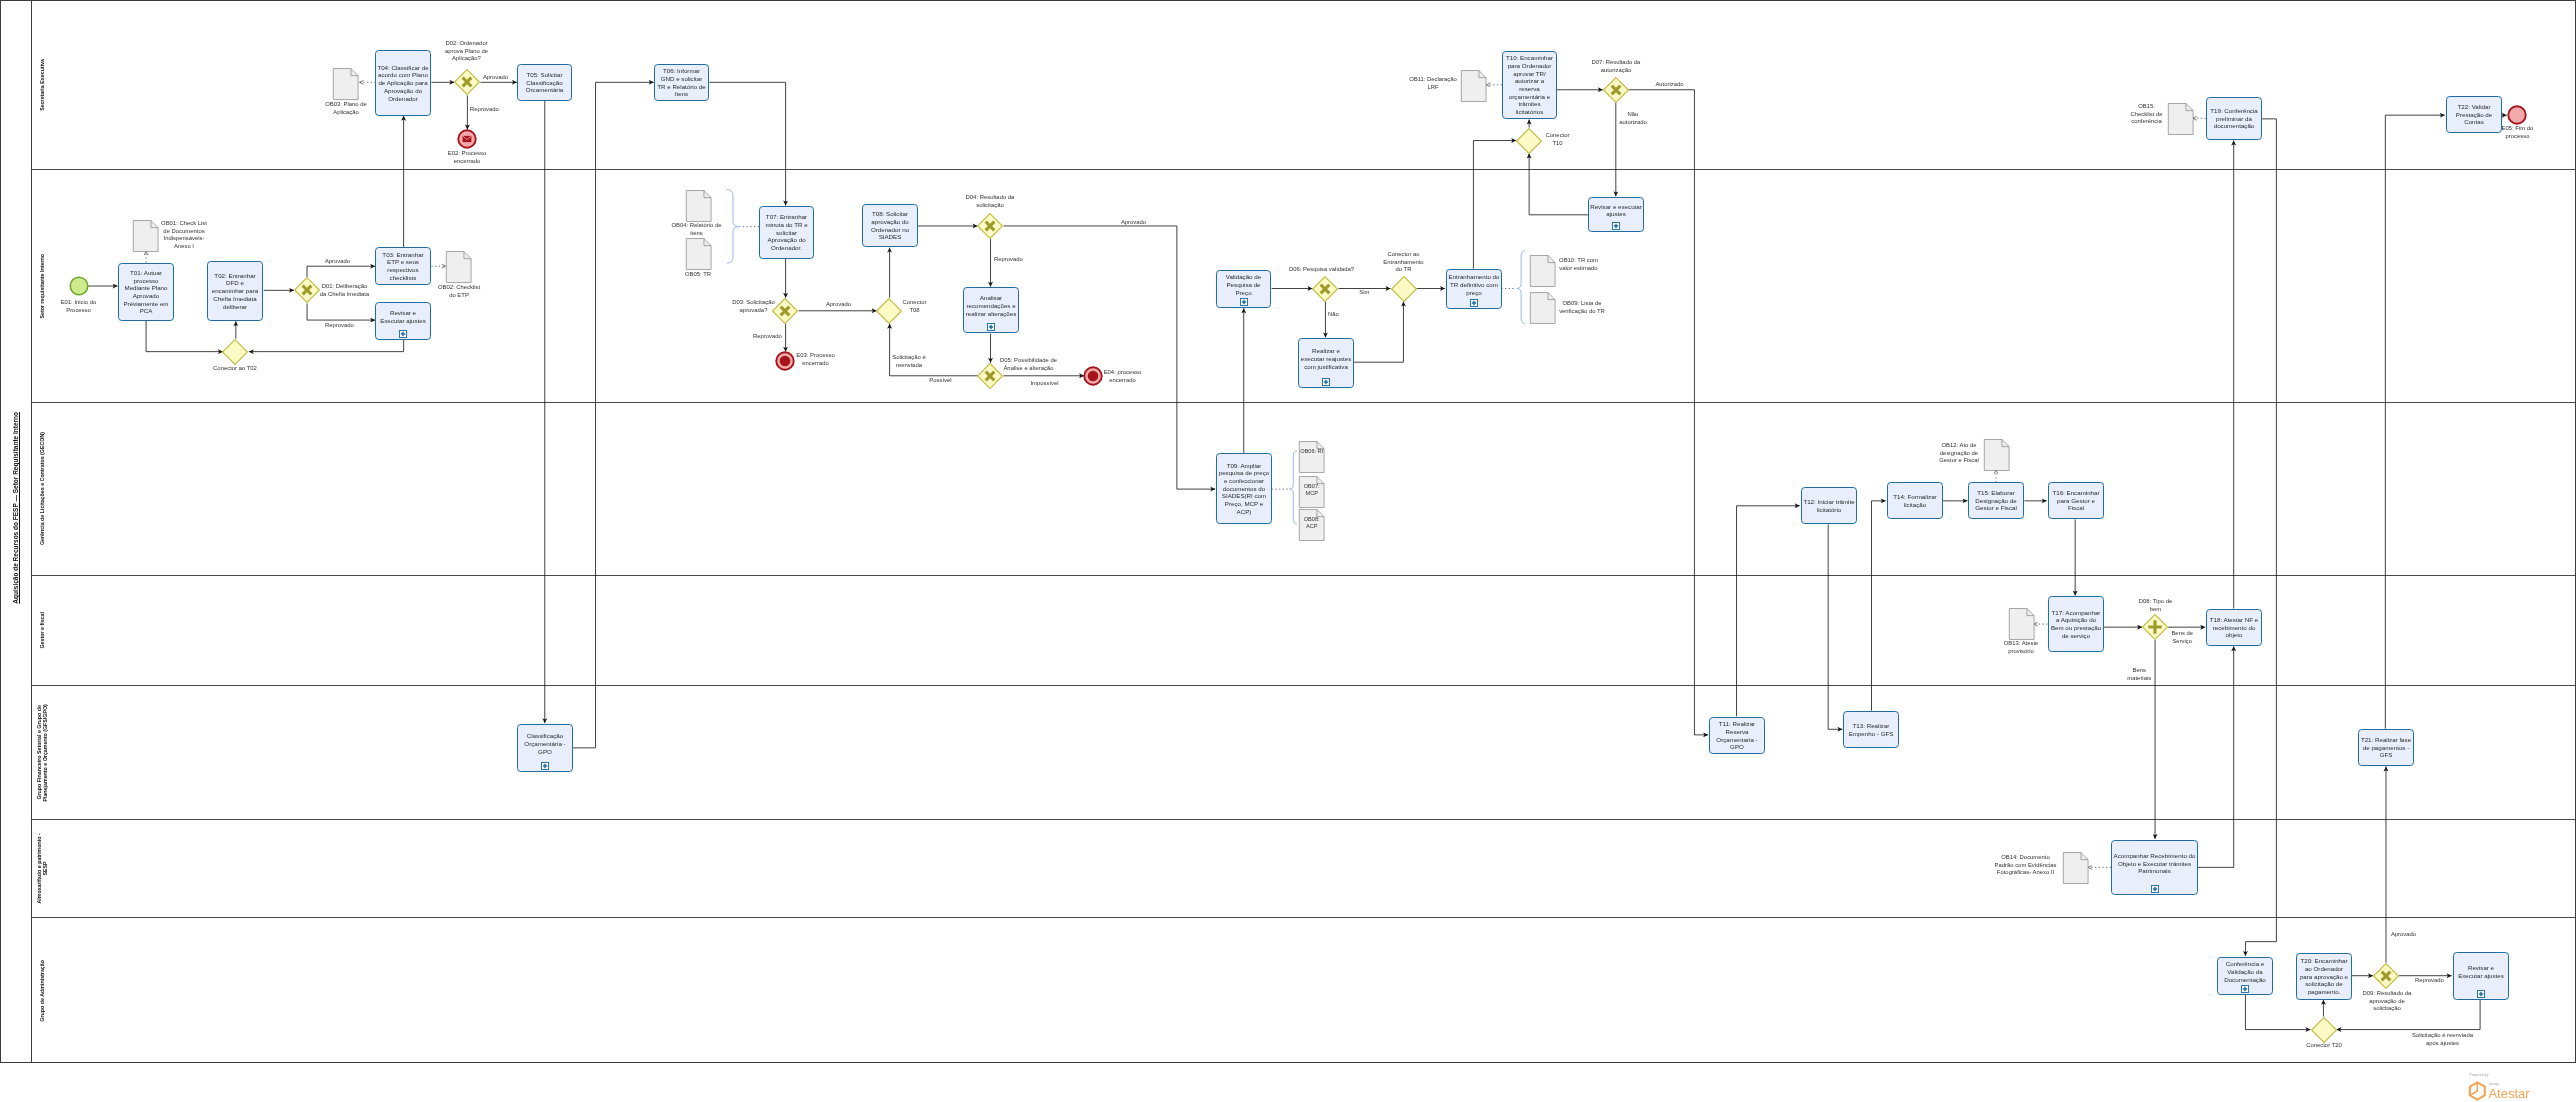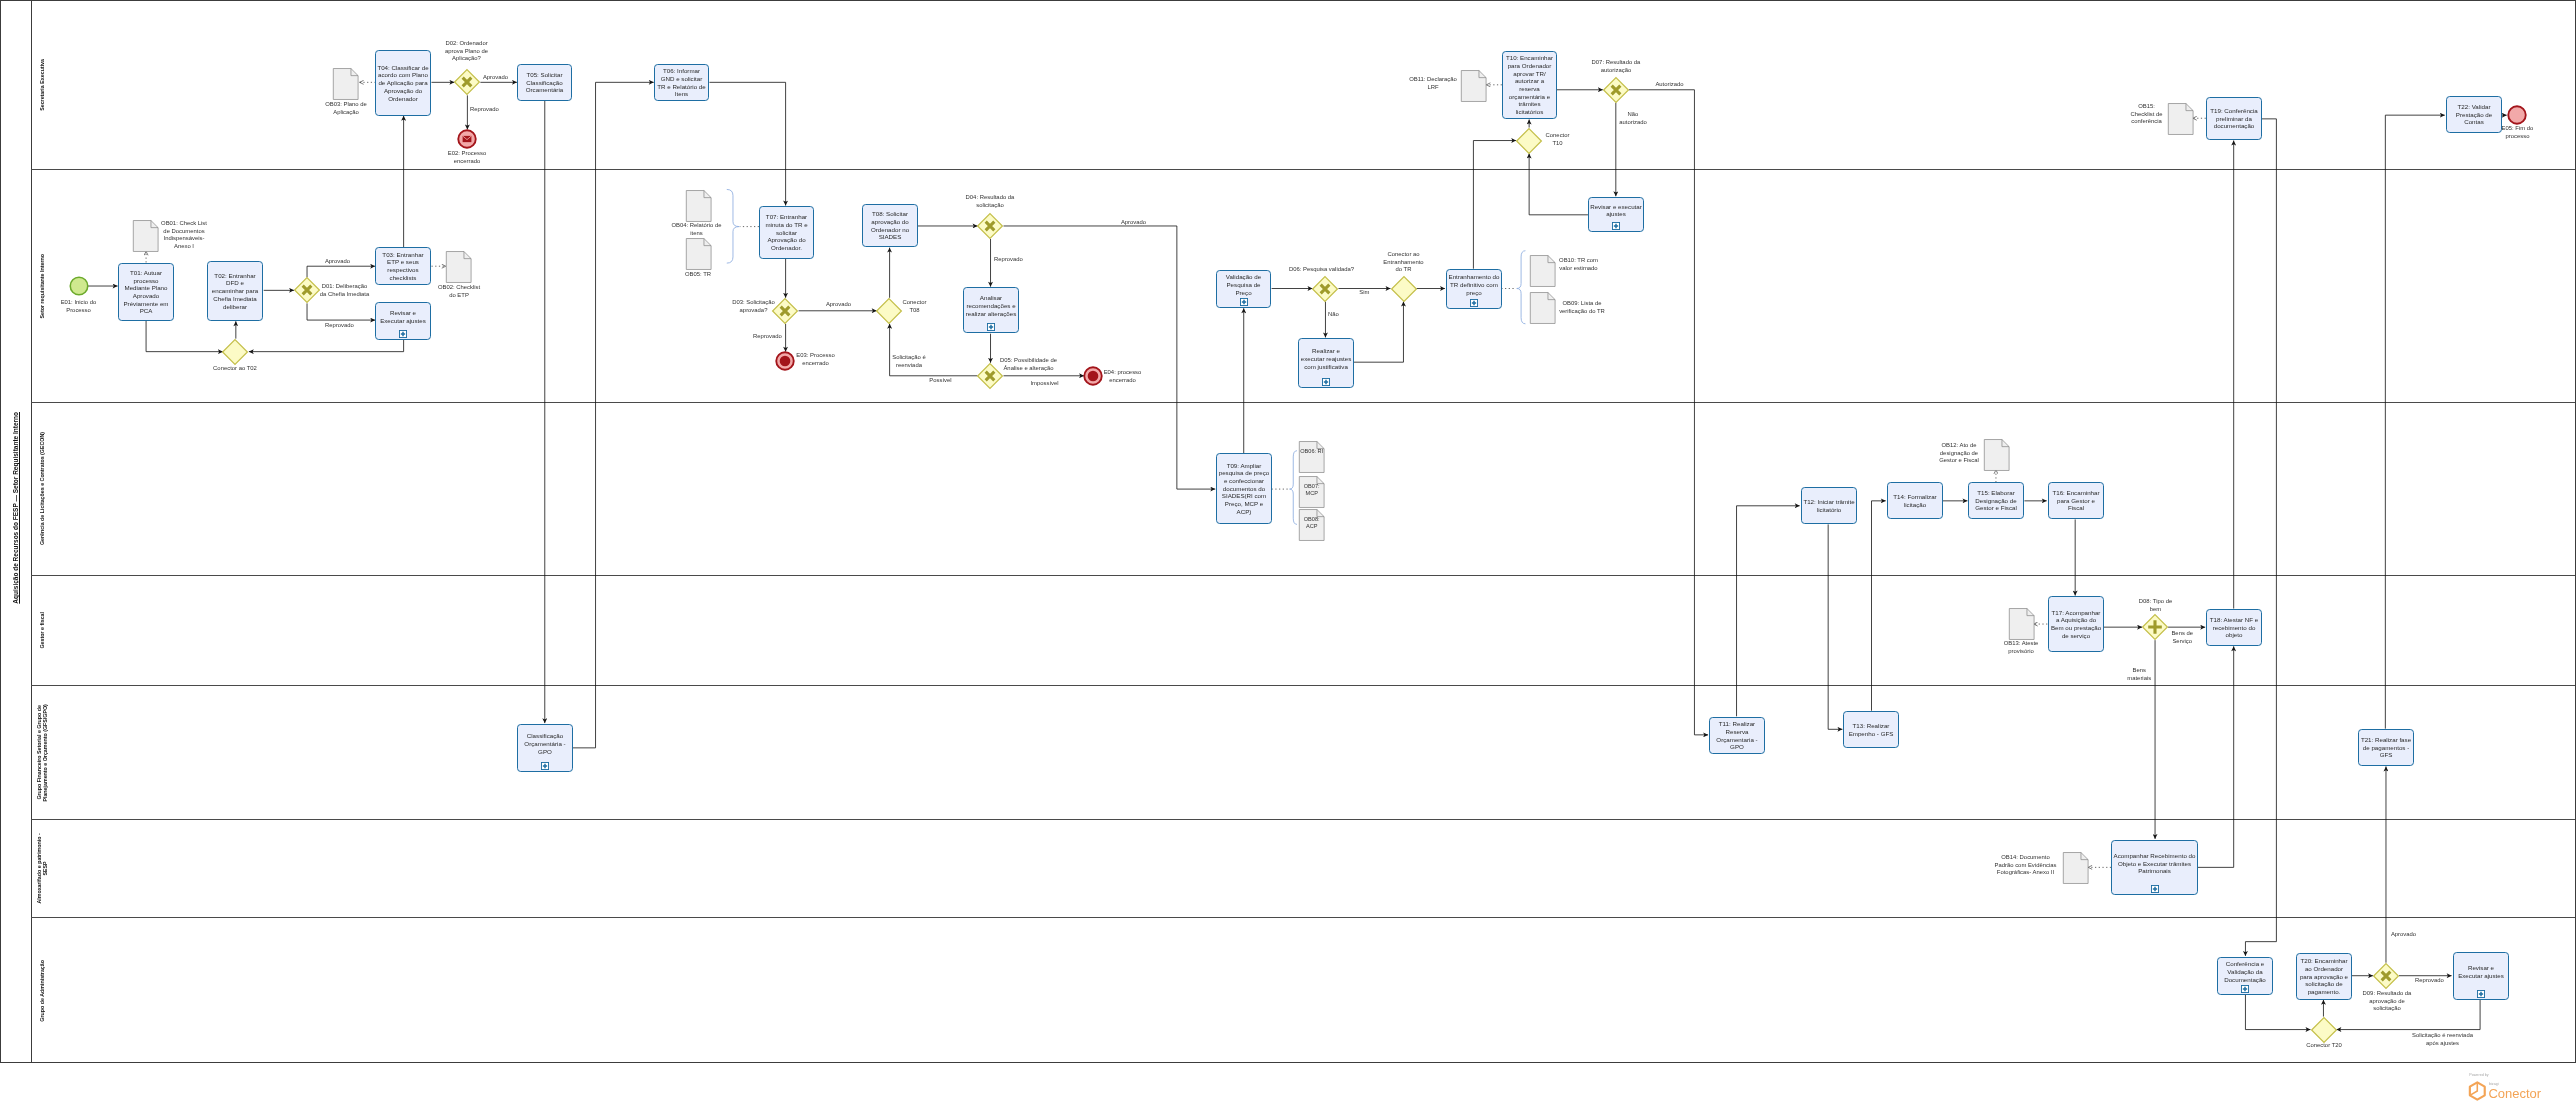--- a/index.html
+++ b/index.html
@@ -548,16 +548,16 @@
       <div class="lbl" style="left: 2126px; top: 103px; width: 41px;">OB15: Checklist de conferência</div>
     </div>
 
   <div class="wm">
     <div class="wm-powered">Powered by</div>
     <svg class="wm-logo" width="18.6" height="20" viewBox="0 0 30 32">
       <path d="M15,2 L27,9 L27,23 L15,30 L3,23 L3,9 Z" fill="none" stroke="#f3a456" stroke-width="3.5" stroke-linejoin="round"></path>
       <path d="M15,2 L15,16 L3,23" fill="none" stroke="#f3a456" stroke-width="2.5"></path>
     </svg>
     <div class="wm-brand">bizagi</div>
-    <div class="wm-product">Conector</div>
+    <div class="wm-product">Atestar</div>
   </div>
 </div>
 
 
 </body></html>

